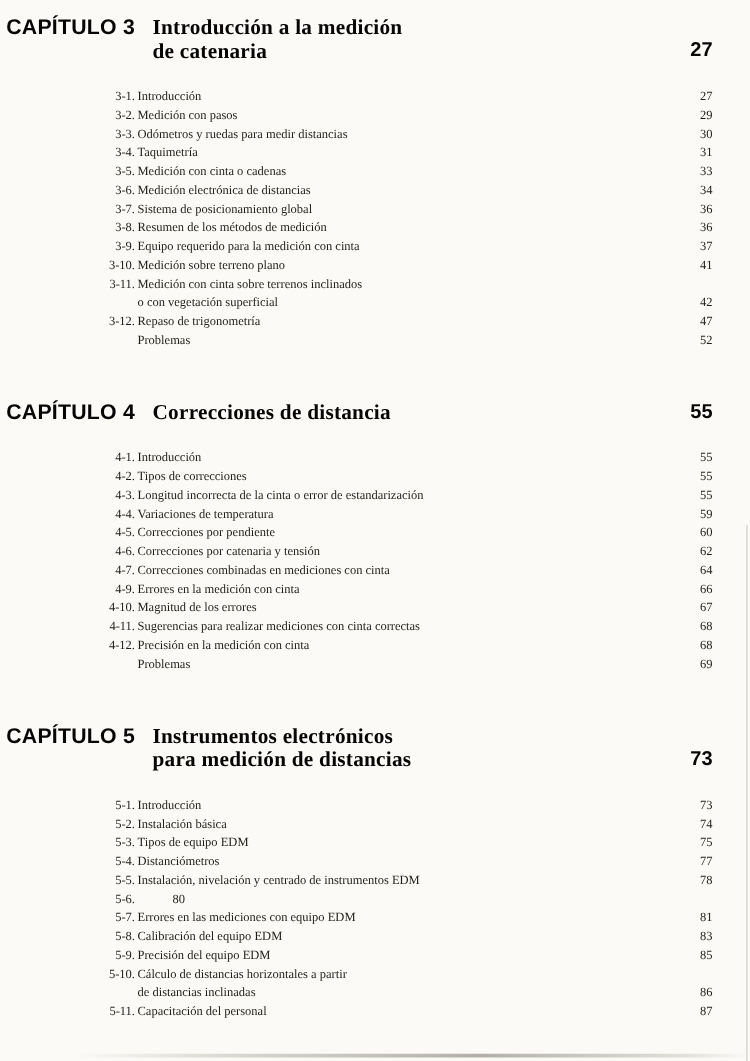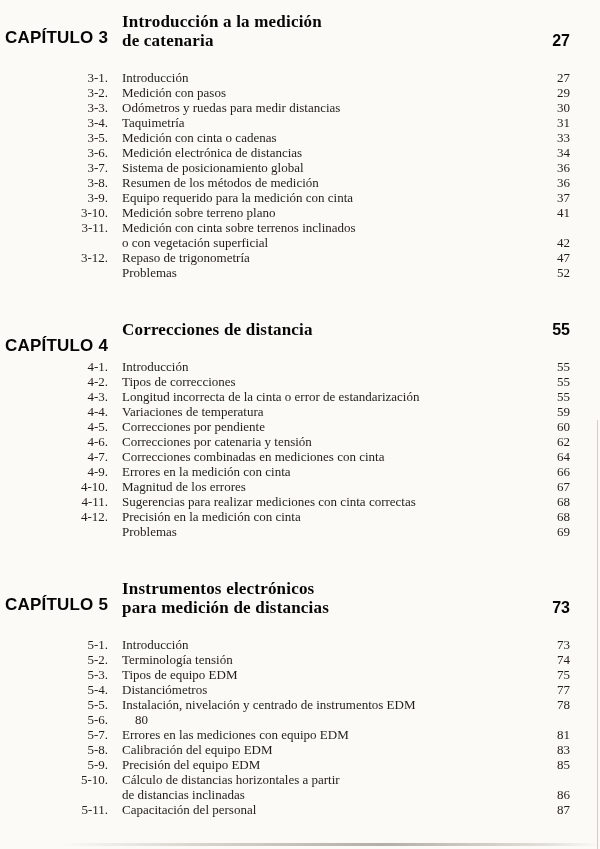--- a/index.html
+++ b/index.html
@@ -21,21 +21,21 @@
   .chapter { margin-bottom: 40px; }
 
   .chapter-header {
     position: relative;
     margin-bottom: 20px;
   }
 
   .chapter-label {
     position: absolute;
     left: 0;
-    top: 16px;
+    top: 0;
     font-family: "Liberation Sans", sans-serif;
     font-weight: bold;
     font-size: 17px;
     line-height: 19px;
     color: #060606;
     letter-spacing: 0.2px;
     white-space: nowrap;
   }
 
   .chapter-title {
@@ -57,35 +57,35 @@
     font-weight: bold;
     font-size: 16px;
     line-height: 19px;
     color: #060606;
   }
 
   .entries { width: 100%; }
 
   .entry-row {
     display: flex;
-    font-size: 13px;
+    font-size: 10px;
     line-height: 15px;
   }
 
   .entry-num {
     width: 103px;
     text-align: right;
     align-self: flex-start;
     flex: none;
     white-space: nowrap;
   }
 
   .entry-title {
     flex: 1;
-    margin-left: 14px;
+    margin-left: 2px;
   }
 
   .entry-page {
     width: 40px;
     flex: none;
     text-align: right;
     align-self: flex-end;
   }
 
   .scan-artifact-bottom {
@@ -350,21 +350,21 @@
     <div class="entry-num">5-1.</div>
     <div class="entry-title">
             <div>Introducción</div>
           </div>
     <div class="entry-page">73</div>
   </div>
 
   <div class="entry-row">
     <div class="entry-num">5-2.</div>
     <div class="entry-title">
-            <div>Terminología tensión</div>
+            <div>Instalación básica</div>
           </div>
     <div class="entry-page">74</div>
   </div>
 
   <div class="entry-row">
     <div class="entry-num">5-3.</div>
     <div class="entry-title">
             <div>Tipos de equipo EDM</div>
           </div>
     <div class="entry-page">75</div>

